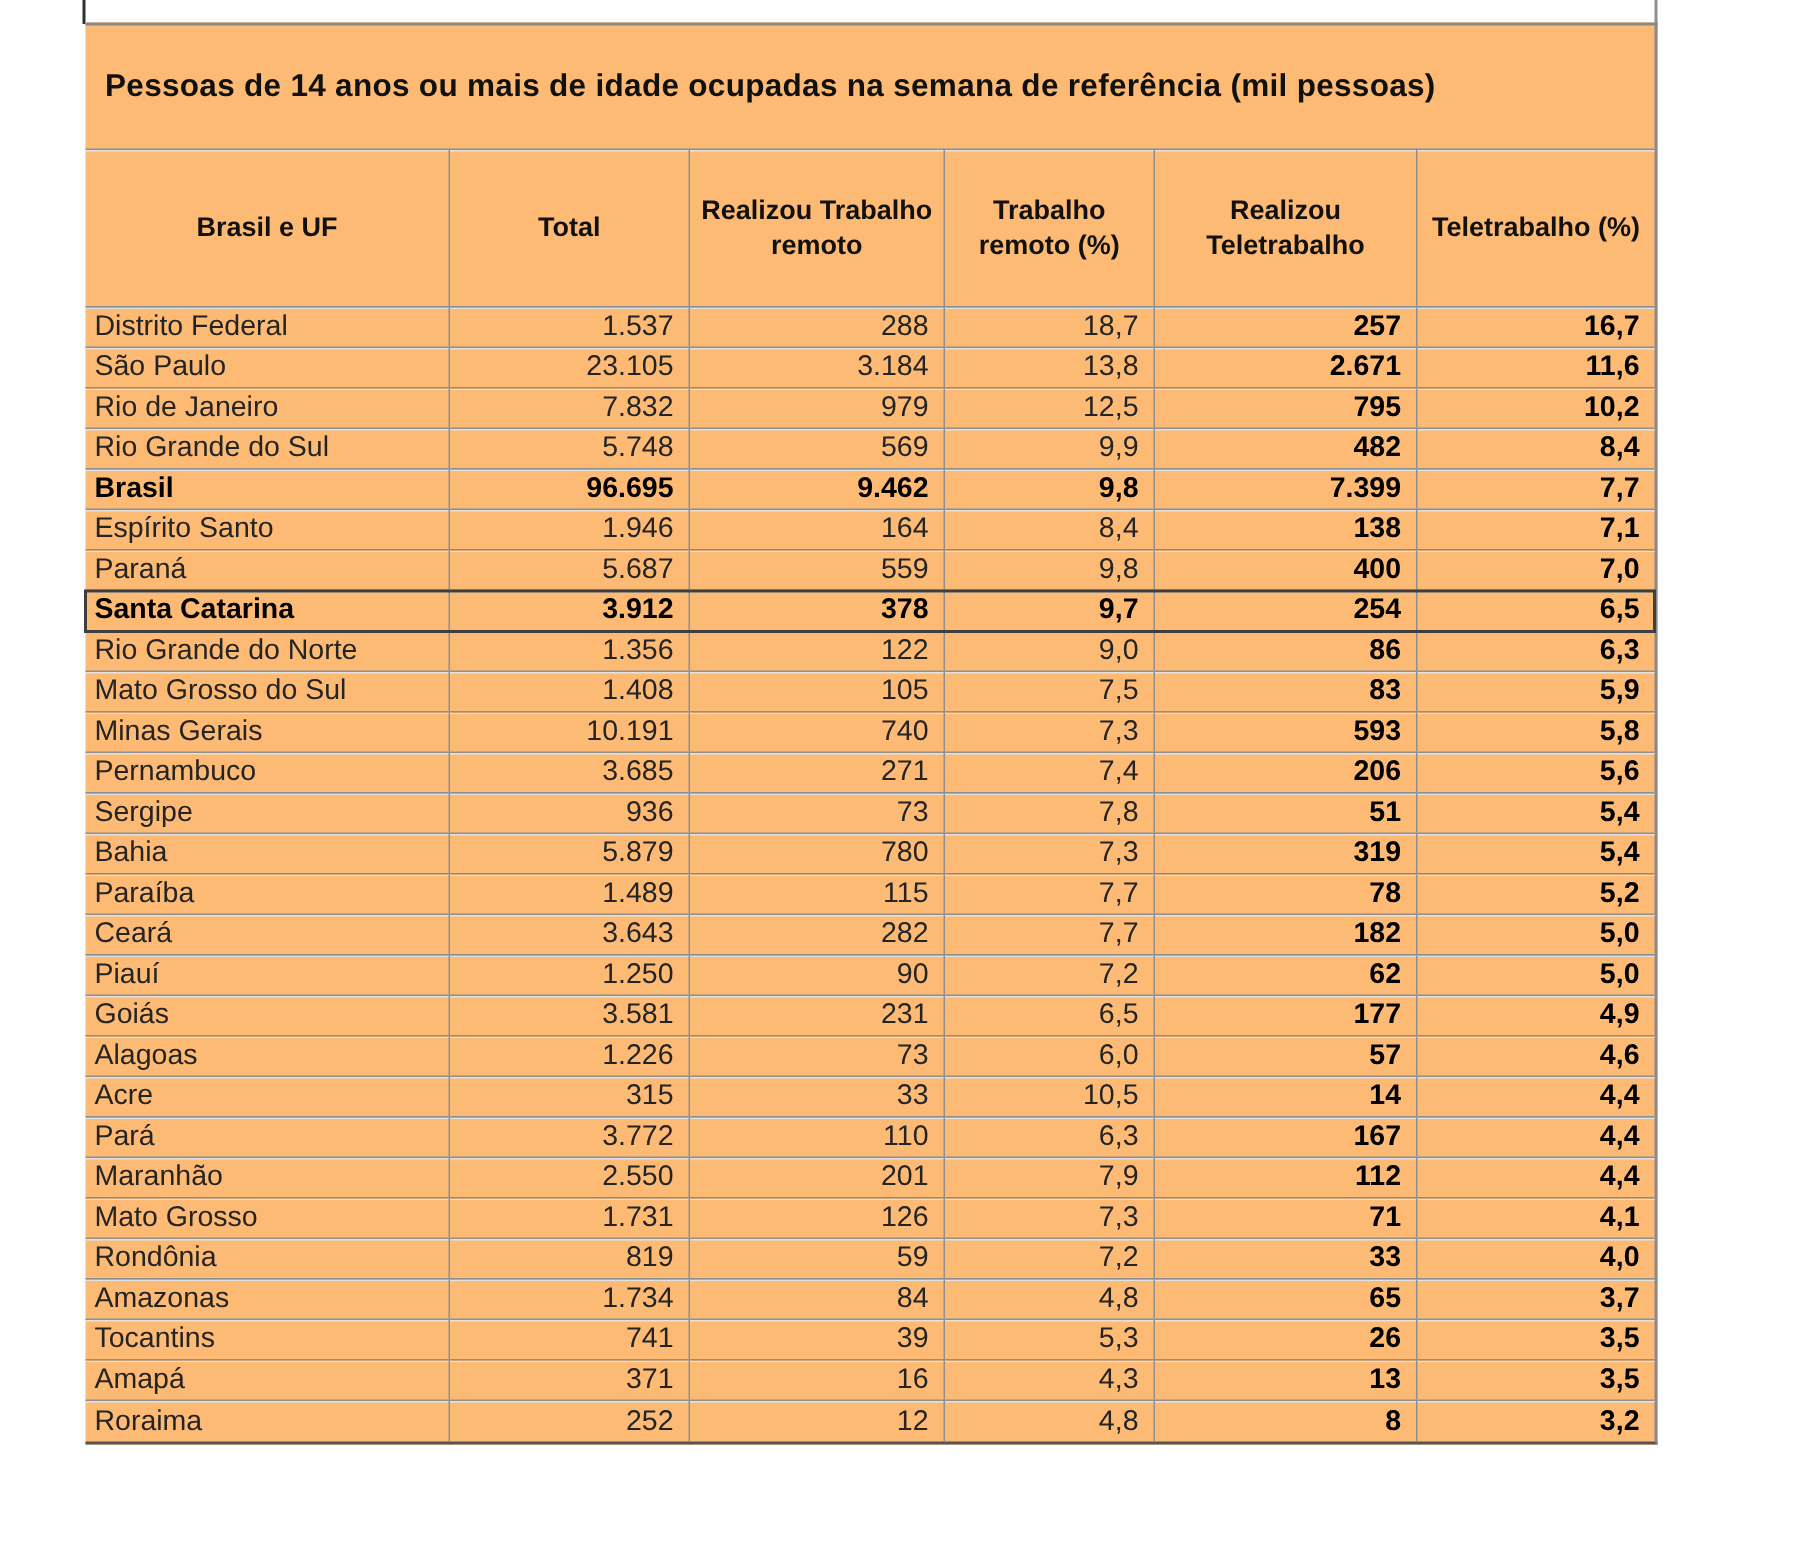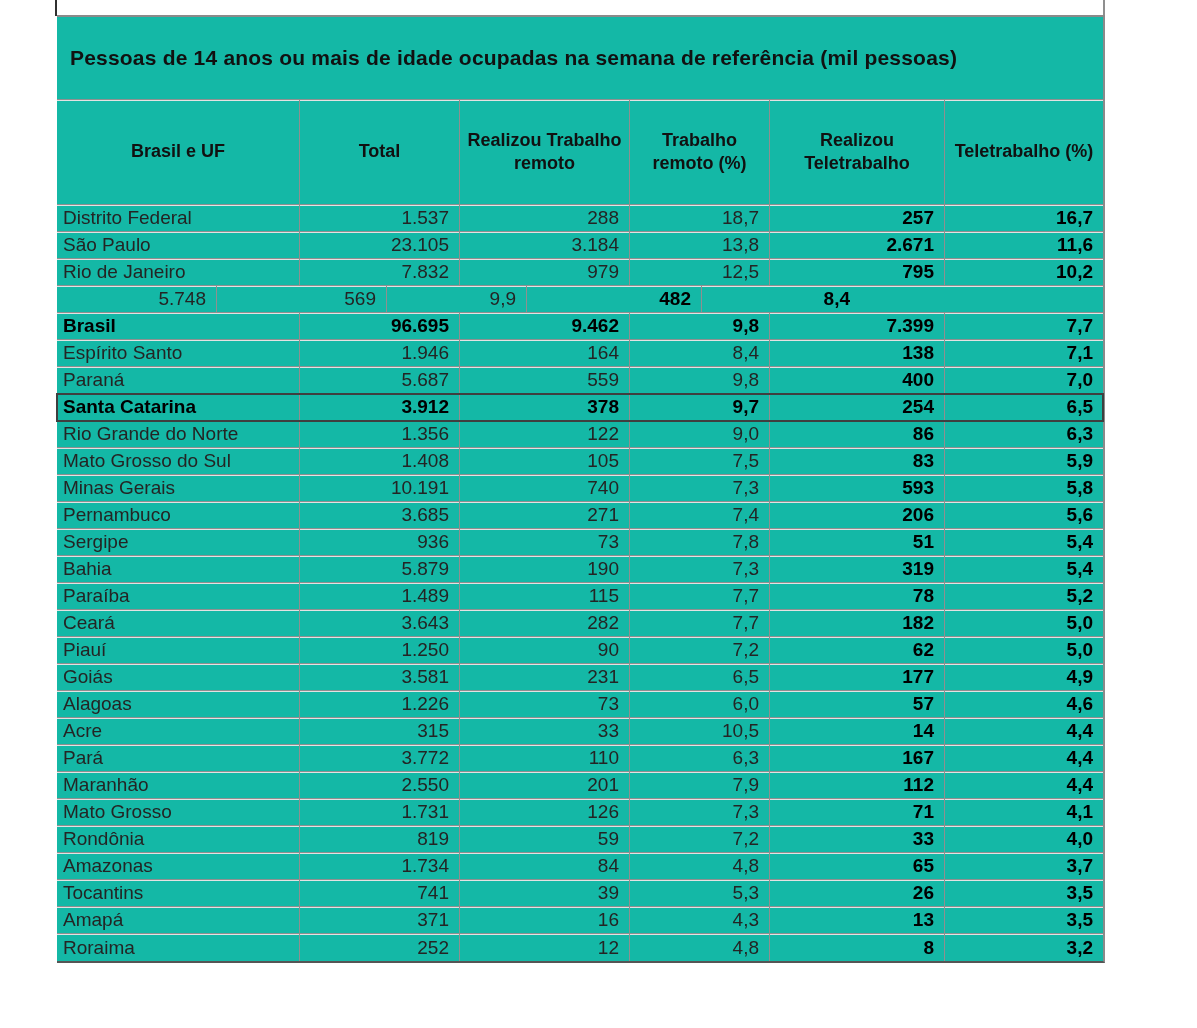--- a/index.html
+++ b/index.html
@@ -22,21 +22,21 @@
   .tick-right {
     position: absolute; left: 1103px; top: 0; width: 2px; height: 16px;
     background: #8f8f8f;
   }
 
   .sheet {
     position: absolute; left: 57px; top: 15px; width: 1046px;
     border-top: 2px solid #8a8a8a;
     border-right: 2px solid #8a8a8a;
     border-bottom: 2px solid #555555;
-    background: #14b8a6;
+    background: #fdba74;
   }
 
   .title-cell {
     height: 83px;
     display: flex; align-items: center;
     padding-left: 13px;
     font-size: 21px; font-weight: 700; color: #111111;
     letter-spacing: 0.2px;
     border-bottom: 1px solid #8f8f8f;
     box-shadow: 0 1px 0 #e2e2e2;
@@ -136,20 +136,21 @@
         </div>
         <div class="tr">
           <div class="td c0">Rio de Janeiro</div>
           <div class="td c1">7.832</div>
           <div class="td c2">979</div>
           <div class="td c3">12,5</div>
           <div class="td c4 b">795</div>
           <div class="td c5 b">10,2</div>
         </div>
         <div class="tr">
+          <div class="td c0">Rio Grande do Sul</div>
           <div class="td c1">5.748</div>
           <div class="td c2">569</div>
           <div class="td c3">9,9</div>
           <div class="td c4 b">482</div>
           <div class="td c5 b">8,4</div>
         </div>
         <div class="tr">
           <div class="td c0 b">Brasil</div>
           <div class="td c1 b">96.695</div>
           <div class="td c2 b">9.462</div>
@@ -217,21 +218,21 @@
           <div class="td c0">Sergipe</div>
           <div class="td c1">936</div>
           <div class="td c2">73</div>
           <div class="td c3">7,8</div>
           <div class="td c4 b">51</div>
           <div class="td c5 b">5,4</div>
         </div>
         <div class="tr">
           <div class="td c0">Bahia</div>
           <div class="td c1">5.879</div>
-          <div class="td c2">190</div>
+          <div class="td c2">780</div>
           <div class="td c3">7,3</div>
           <div class="td c4 b">319</div>
           <div class="td c5 b">5,4</div>
         </div>
         <div class="tr">
           <div class="td c0">Paraíba</div>
           <div class="td c1">1.489</div>
           <div class="td c2">115</div>
           <div class="td c3">7,7</div>
           <div class="td c4 b">78</div>

